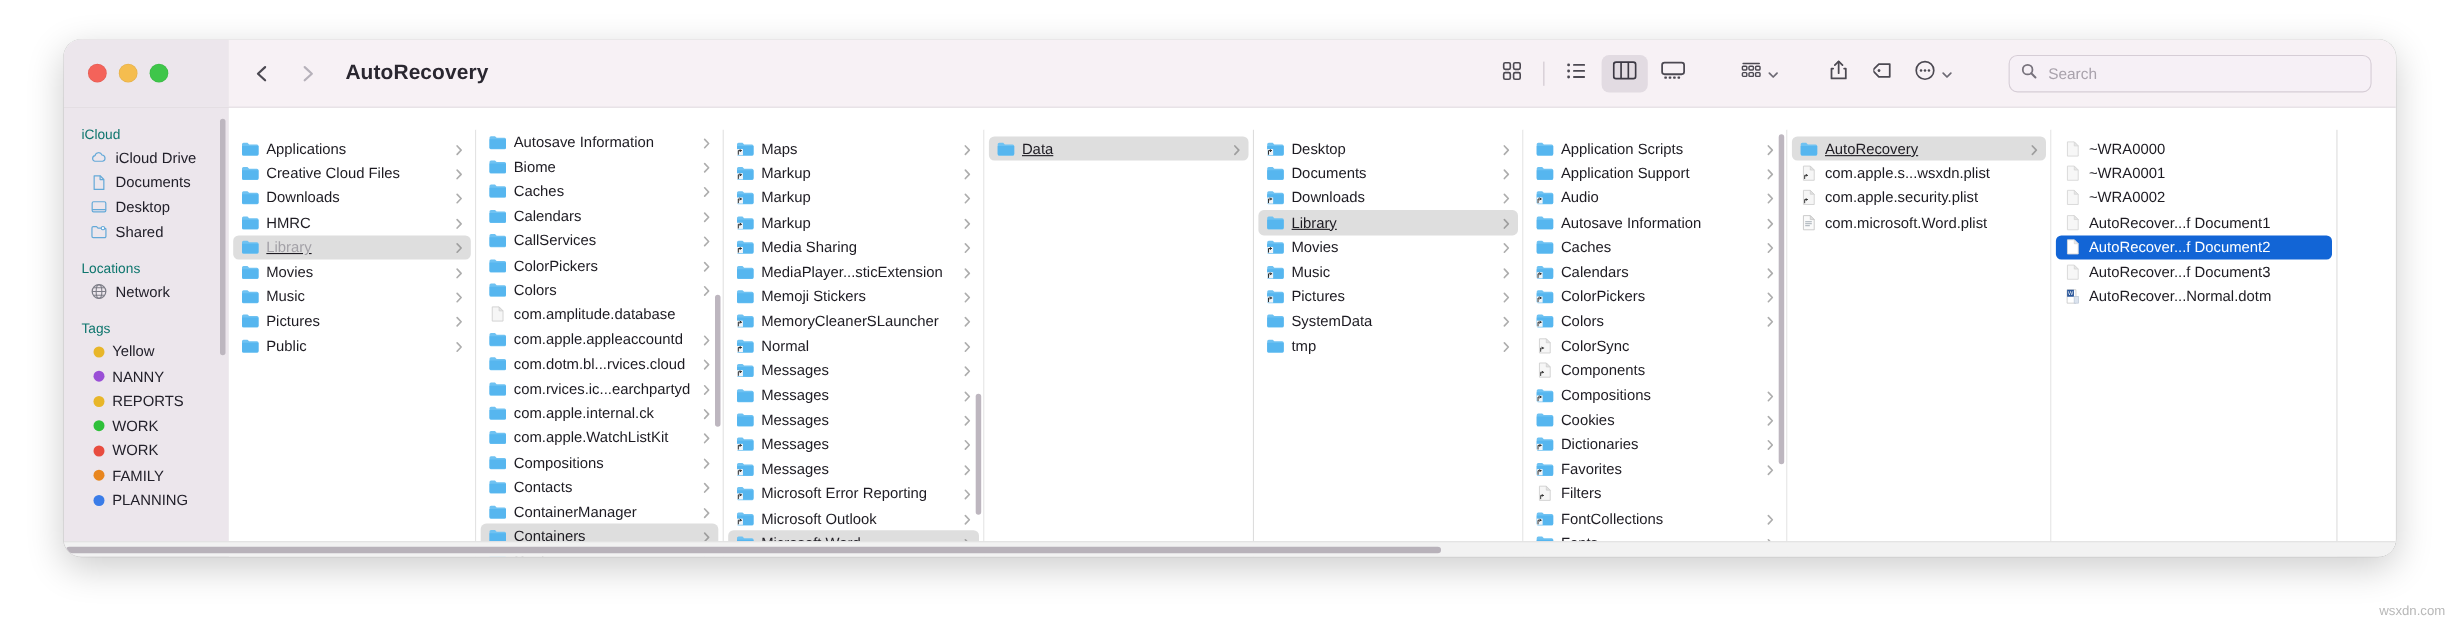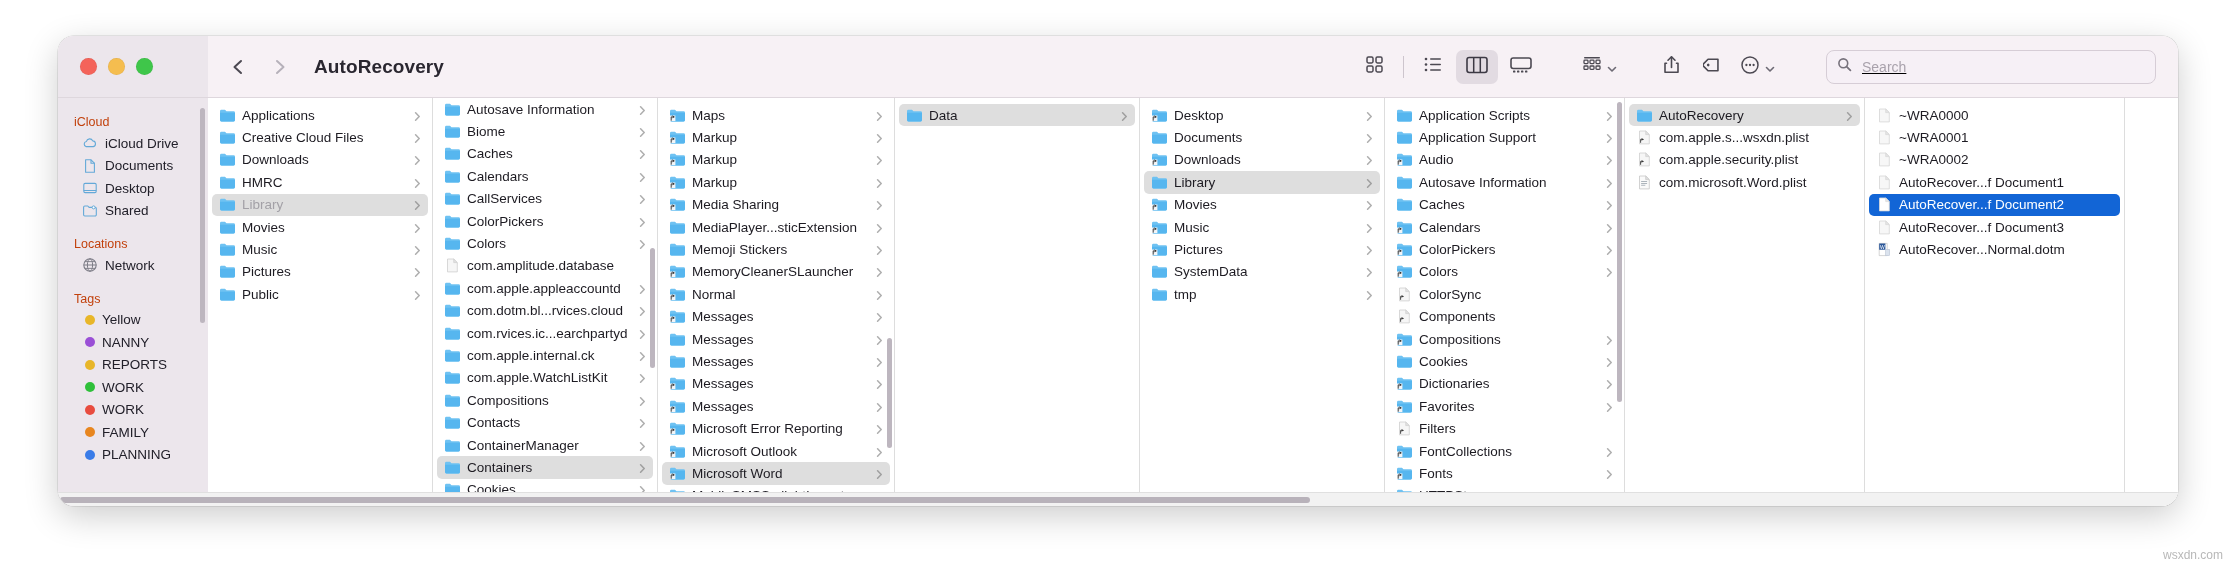--- a/index.html
+++ b/index.html
@@ -108,21 +108,20 @@
   .searchbox {
     width: 330px; height: 34px;
     border-radius: 8px;
     background: #f6f0f6;
     border: 0.5px solid #d6cdd6;
     display: flex;
     align-items: center;
     padding: 0 10px;
     gap: 8px;
     margin-left: 18px;
-    text-decoration: underline;
   }
   .searchbox input {
     border: none; outline: none; background: transparent;
     font-family: "Liberation Sans", sans-serif;
     font-size: 14px;
     color: #3a3740;
     width: 100%;
   }
   .searchbox input::placeholder { color: #a9a2ac; }
 
@@ -138,21 +137,21 @@
   .sidebar {
     width: 150px;
     flex: 0 0 150px;
     background: #ece6ec;
     padding-top: 10px;
     overflow: hidden;
     position: relative;
   }
   .sb-head {
     font-size: 12.5px;
-    color: #c2410c;
+    color: #0f766e;
     padding: 7px 0 3px 16px;
     font-weight: normal;
   }
   .sb-item {
     height: 22.5px;
     display: flex;
     align-items: center;
     gap: 7px;
     padding-left: 16px;
     font-size: 13.5px;
@@ -184,20 +183,21 @@
   }
   .col {
     position: relative;
     border-right: 0.5px solid #dddddd;
     display: flex;
     flex-direction: column;
     min-width: 0;
     background: #ffffff;
     padding-top: 6px;
     overflow: hidden;
+    margin-top: 20px;
   }
   .row {
     height: 22.4px;
     flex: 0 0 22.4px;
     display: flex;
     align-items: center;
     gap: 6px;
     padding: 0 5px 0 7px;
     margin: 0 4px;
     border-radius: 5px;
@@ -205,21 +205,21 @@
     color: #1d1b22;
     white-space: nowrap;
     overflow: hidden;
   }
   .row .label {
     flex: 1 1 auto;
     overflow: hidden;
     text-overflow: clip;
     white-space: nowrap;
   }
-  .row.sel-grey { background: #dedede; }
+  .row.sel-grey { background: #dedede; text-decoration: underline; }
   .row.sel-grey.dim .label { color: #a3a1a7; }
   .row.sel-blue { background: #1265d6; }
   .row.sel-blue .label { color: #ffffff; }
   .disc { width: 11px; height: 11px; flex: 0 0 11px; opacity: 0.55; }
   .ico { width: 17px; height: 15px; flex: 0 0 17px; display: block; }
 
   
   .col-vscroll {
     position: absolute;
     right: 2.5px; width: 5px;

